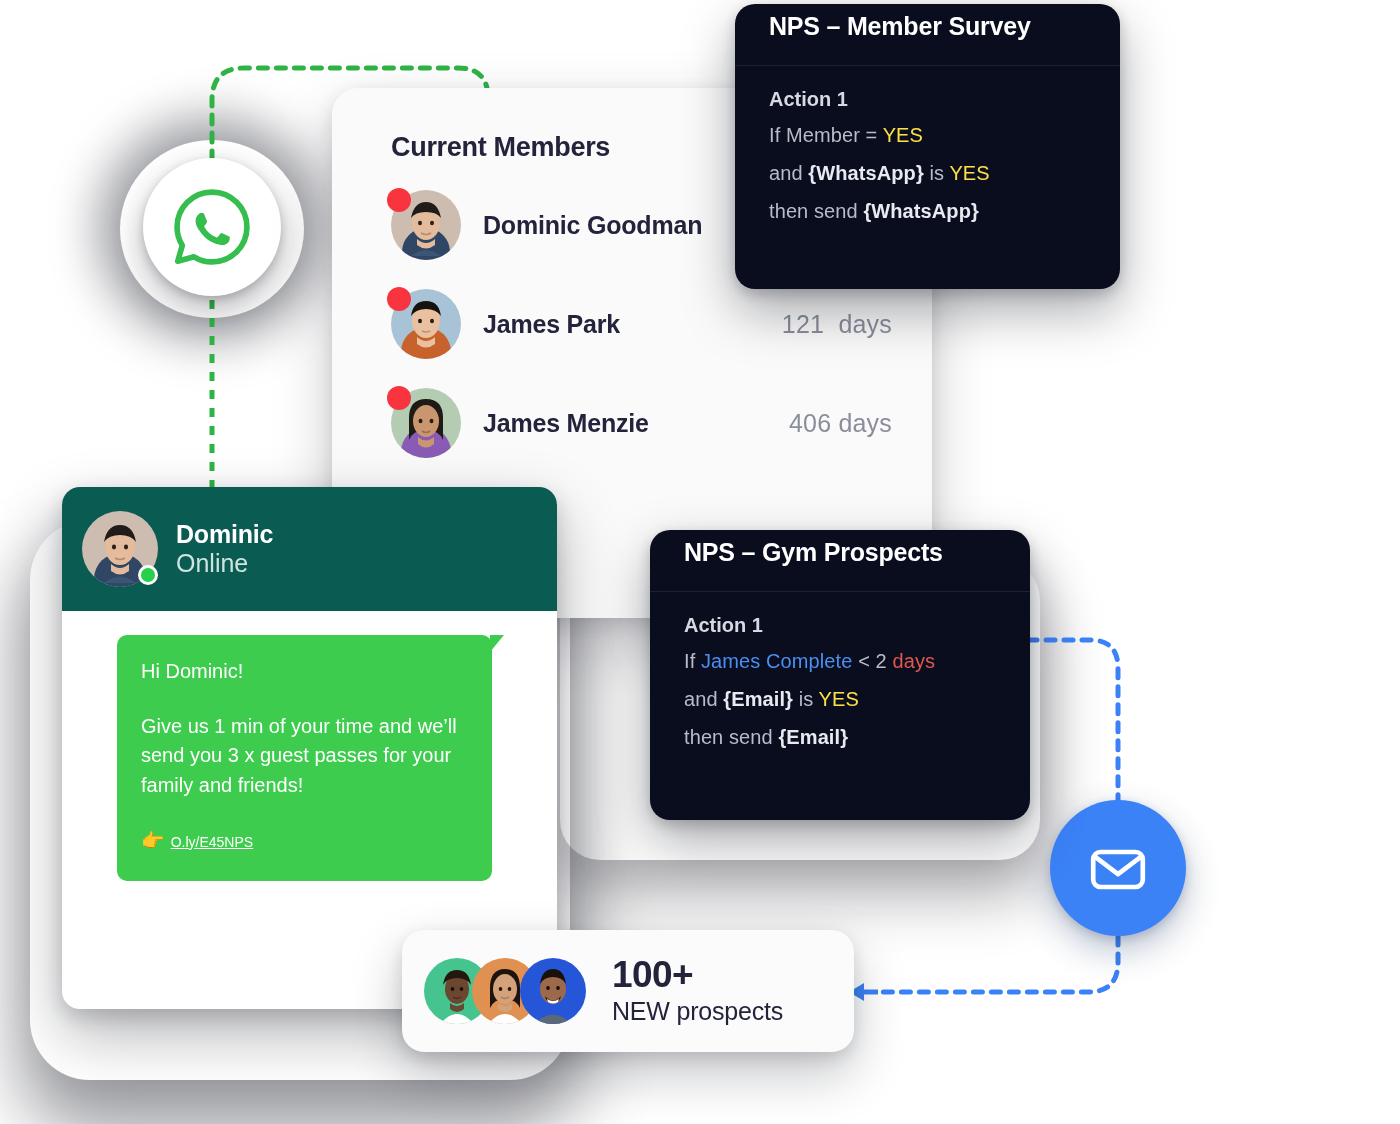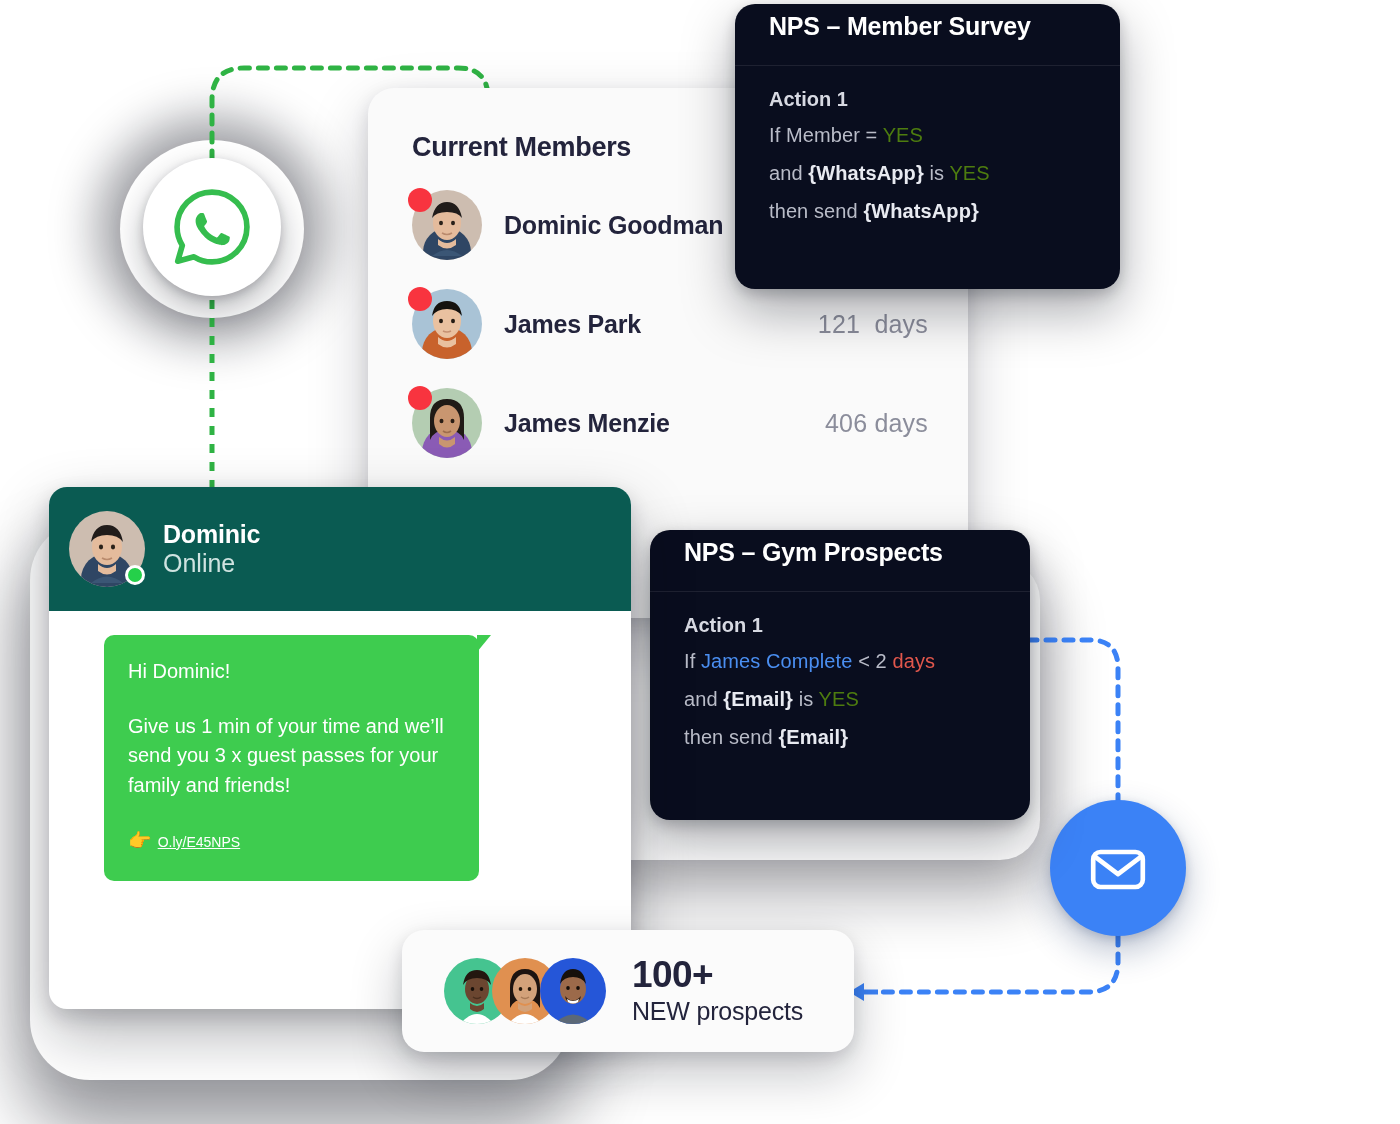--- a/index.html
+++ b/index.html
@@ -26,24 +26,24 @@
     box-shadow: 0 14px 34px rgba(10,12,24,.30), 0 3px 10px rgba(10,12,24,.18);
   }
   .chan-mail {
     left: 1050px; top: 800px; width: 136px; height: 136px;
     background: #3b82f6;
     box-shadow: 0 14px 34px rgba(20,45,95,.30), 0 3px 10px rgba(20,45,95,.18);
   }
 
   
   .members-card {
-    position: absolute; left: 368px; top: 88px; width: 600px; height: 530px;
+    position: absolute; left: 332px; top: 88px; width: 600px; height: 530px;
     background: #fafafa; border-radius: 26px;
     box-shadow: 0 24px 60px rgba(12,14,30,.22), 0 6px 18px rgba(12,14,30,.12);
-    padding: 44px 40px 0 44px;
+    padding: 44px 40px 0 59px;
   }
   .members-title {
     font-size: 27px; font-weight: 700; color: #23243c; letter-spacing: -.3px;
   }
   .member-row {
     display: flex; align-items: center; height: 74px; margin-top: 25px; position: relative;
   }
   .avatar-wrap { position: relative; width: 70px; height: 70px; flex: 0 0 70px; }
   .avatar {
     width: 70px; height: 70px; border-radius: 50%; overflow: hidden; position: relative;
@@ -73,27 +73,27 @@
   }
   .nps-title { color: #ffffff; font-size: 25px; font-weight: 700; letter-spacing: -.2px; }
   .nps-body { padding: 22px 34px 0 34px; }
   .nps-action {
     color: #d7d9e2; font-size: 20px; font-weight: 700; margin-bottom: 14px;
   }
   .nps-line {
     color: #b9bcc8; font-size: 20px; line-height: 1.0; margin-bottom: 18px; letter-spacing: .1px;
   }
   .nps-line b { color: #e8eaf1; font-weight: 700; }
-  .yes { color: #4d7c0f; }
+  .yes { color: #fde047; }
   .blue-tok { color: #4a8ef0; }
   .red-tok { color: #e2574c; }
 
   
   .chat-card {
-    position: absolute; left: 49px; top: 487px; width: 582px; height: 522px;
+    position: absolute; left: 62px; top: 487px; width: 495px; height: 522px;
     background: #ffffff; border-radius: 18px; overflow: hidden;
     box-shadow: 0 26px 62px rgba(10,12,24,.30), 0 8px 20px rgba(10,12,24,.16);
   }
   .chat-head {
     height: 124px; background: #0a5b52; display: flex; align-items: center; padding-left: 20px;
   }
   .chat-avatar-wrap { position: relative; width: 76px; height: 76px; flex: 0 0 76px; }
   .chat-avatar { width: 76px; height: 76px; border-radius: 50%; overflow: hidden; }
   .online-dot {
     position: absolute; right: 0px; bottom: 2px; width: 20px; height: 20px; border-radius: 50%;
@@ -117,21 +117,21 @@
   .bubble .body-txt { margin-bottom: 26px; }
   .bubble a.link {
     color: #ffffff; text-decoration: underline; font-size: 14px;
   }
   .point-emoji { font-size: 19px; margin-right: 6px; }
 
   
   .prospects {
     position: absolute; left: 402px; top: 930px; width: 452px; height: 122px;
     background: #fbfbfb; border-radius: 22px; display: flex; align-items: center;
-    padding-left: 42px;
+    padding-left: 22px;
     box-shadow: 0 22px 52px rgba(10,12,24,.24), 0 6px 16px rgba(10,12,24,.12);
   }
   .stack { display: flex; align-items: center; }
   .stack .pa {
     width: 66px; height: 66px; border-radius: 50%; overflow: hidden; margin-left: -18px;
     position: relative;
   }
   .stack .pa:first-child { margin-left: 0; }
   .p-count { margin-left: 26px; }
   .p-num { font-size: 37px; font-weight: 700; color: #23243c; letter-spacing: -.6px; line-height: 1; }

